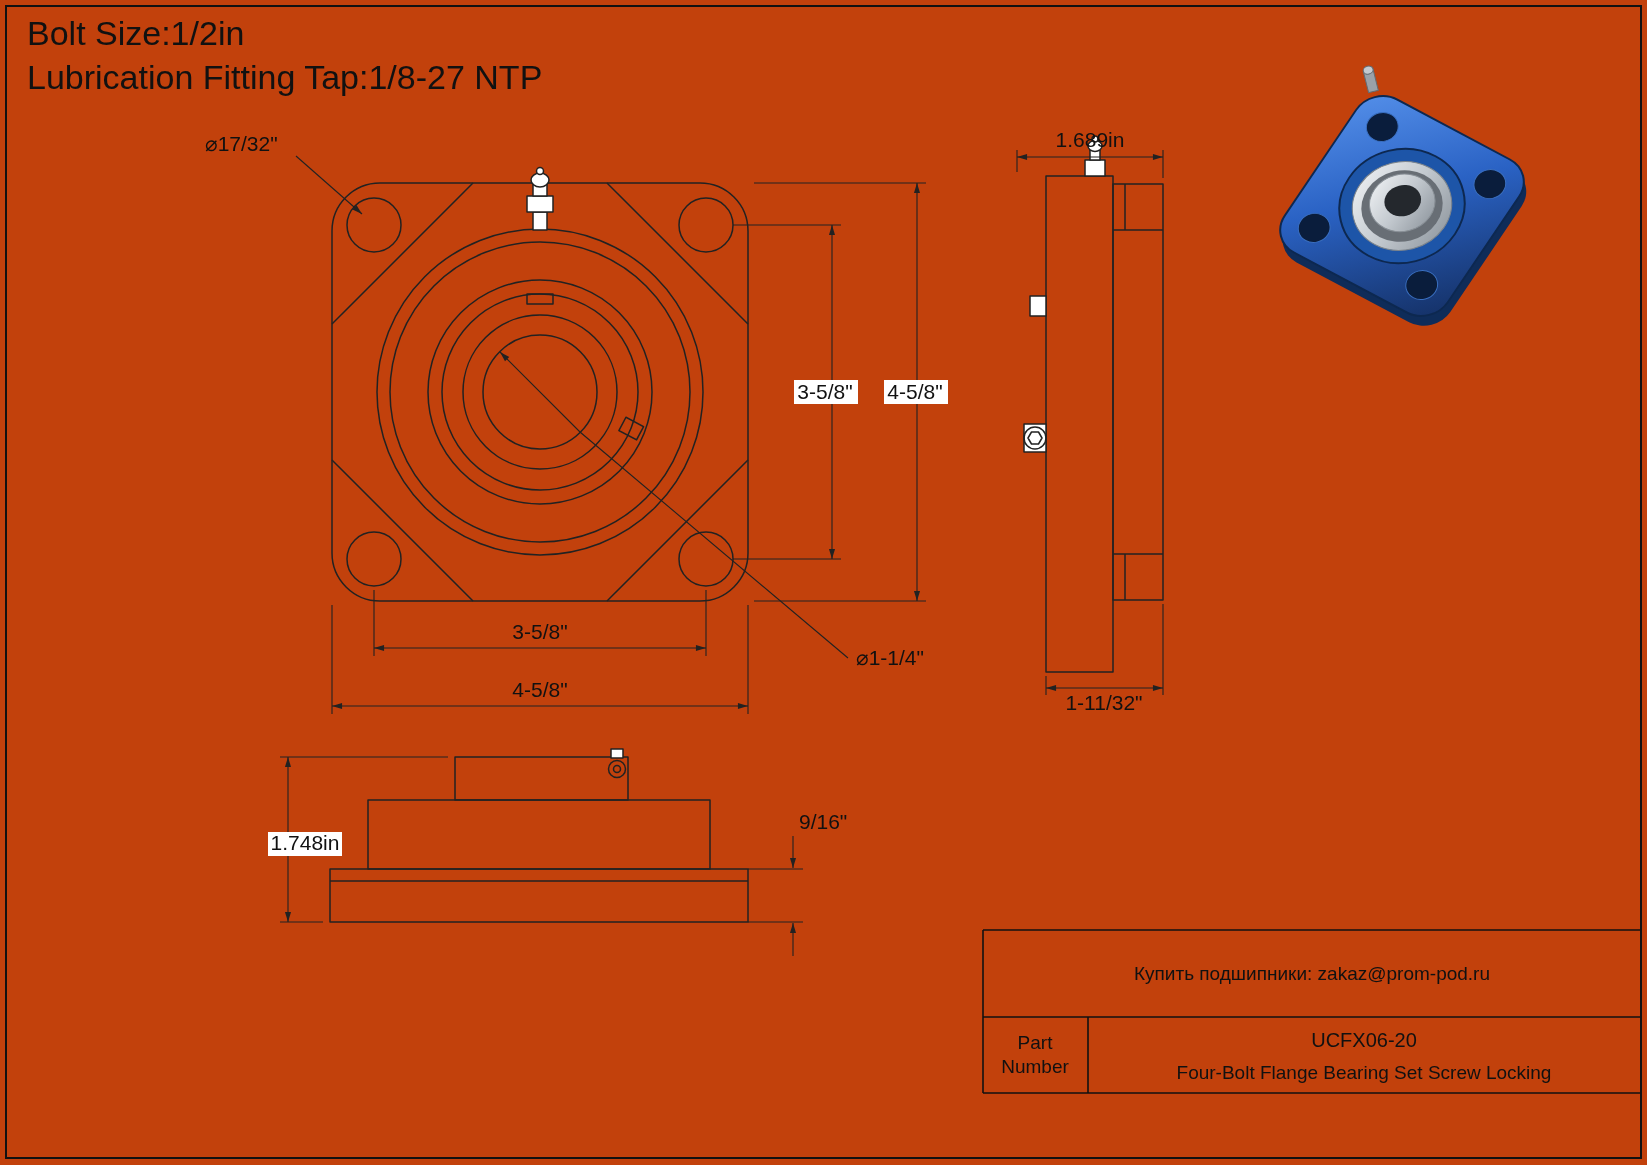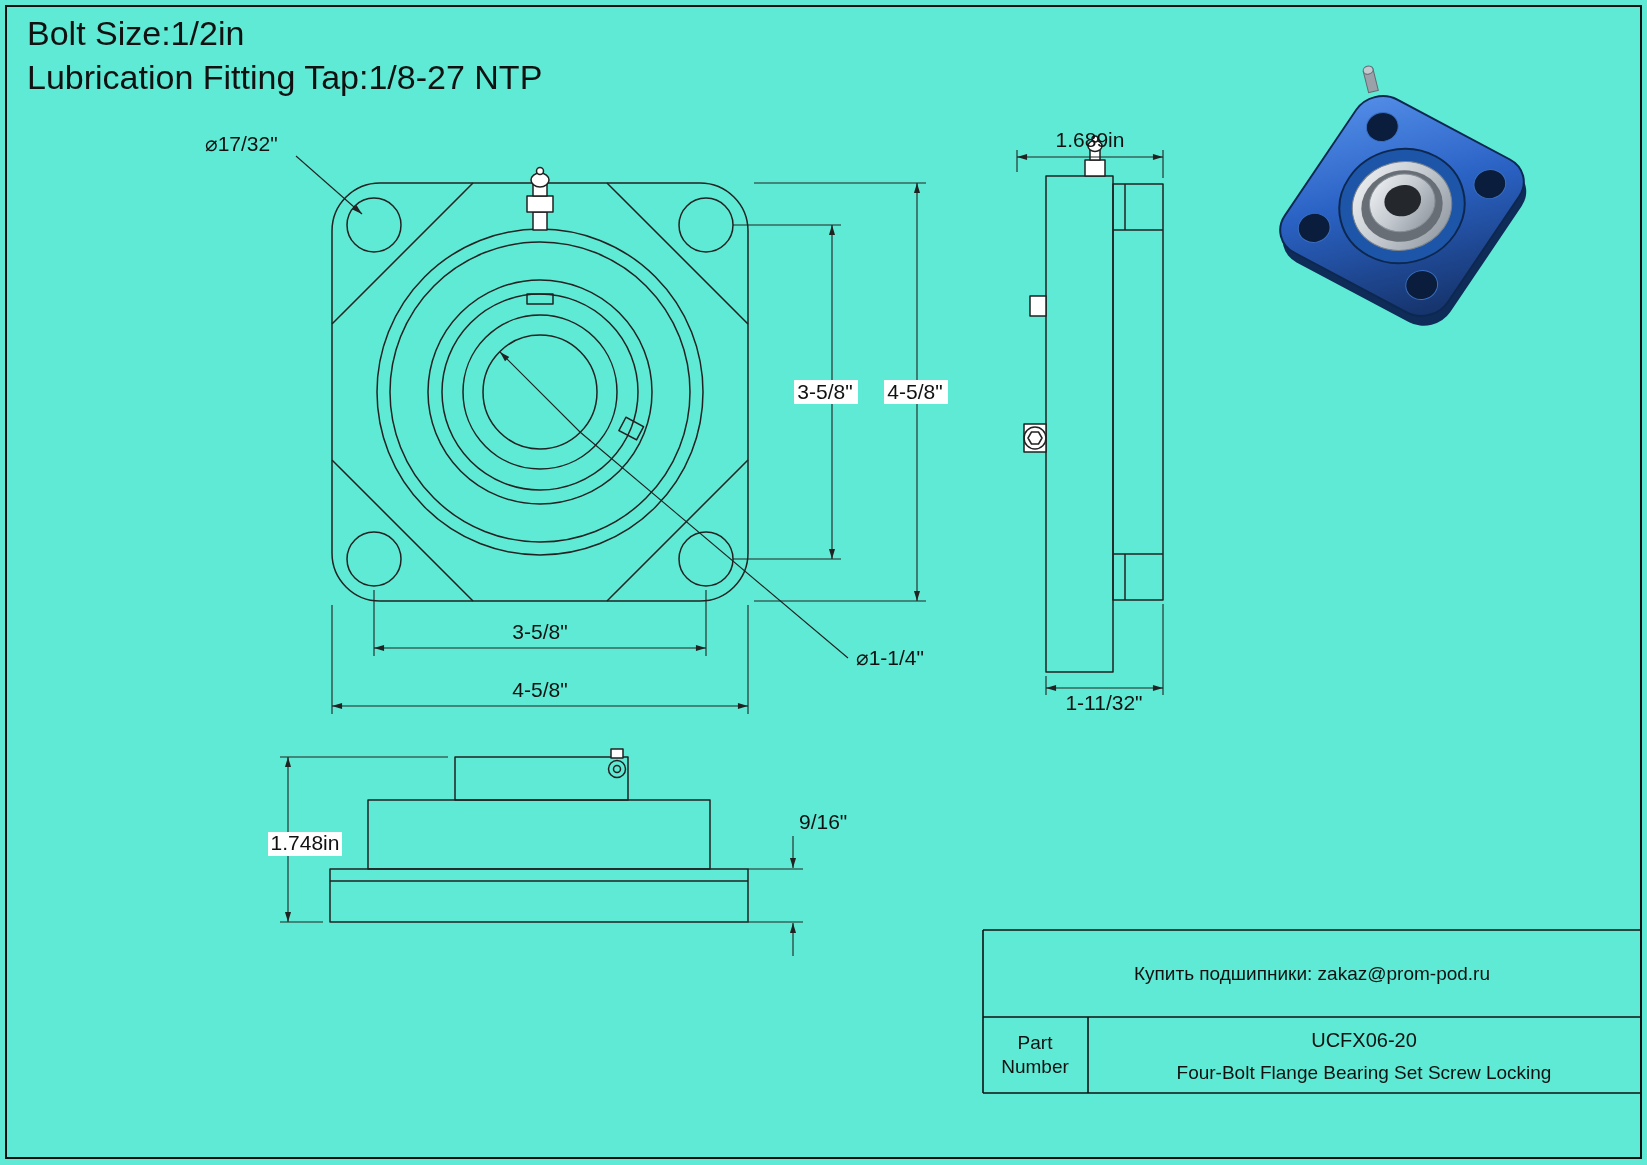--- a/index.html
+++ b/index.html
@@ -1,16 +1,16 @@
 <!DOCTYPE html>
 <html><head>
 <meta charset="utf-8">
 <style>
   html,body{margin:0;padding:0;background:#ffffff;}
-  .page{position:relative;width:1647px;height:1165px;background:#5eead4;overflow:hidden;}
+  .page{position:relative;width:1647px;height:1165px;background:#c2410c;overflow:hidden;}
   svg{display:block;}
   .ln{stroke:#222;stroke-width:1.5;fill:none;stroke-linejoin:round;}
   .lnf{stroke:#222;stroke-width:1.5;fill:#fff;stroke-linejoin:round;}
   .dm{stroke:#222;stroke-width:1.1;fill:none;}
   .tb{stroke:#111;stroke-width:1.6;fill:none;}
   text{fill:#111;font-family:"Liberation Sans",sans-serif;}
   .t-title{font-size:34px;}
   .t-dim{font-size:21px;}
   .t-table{font-size:19px;}
   .t-part{font-size:20px;}

